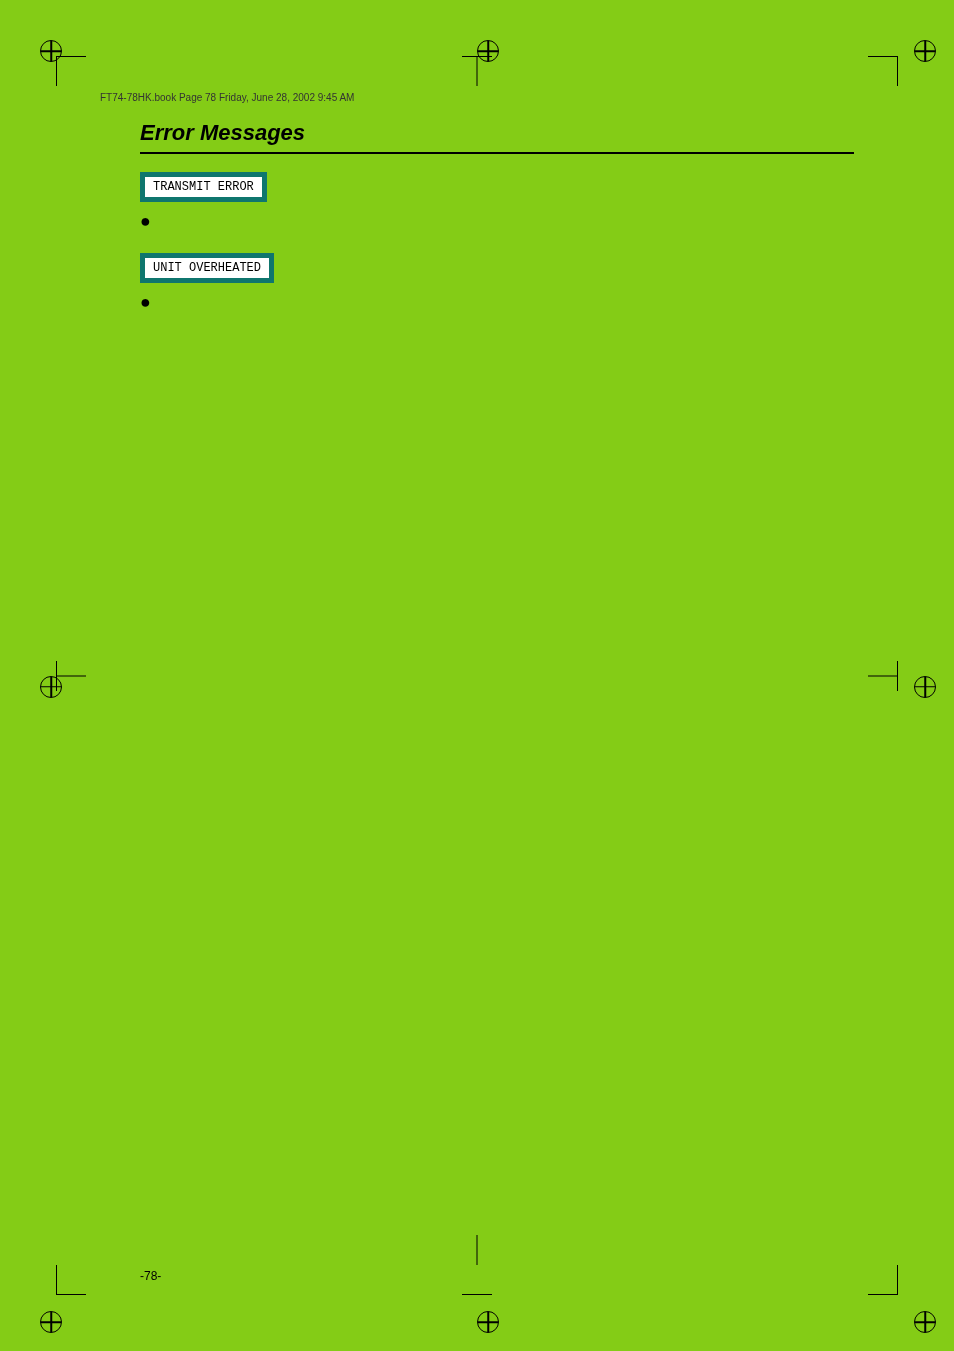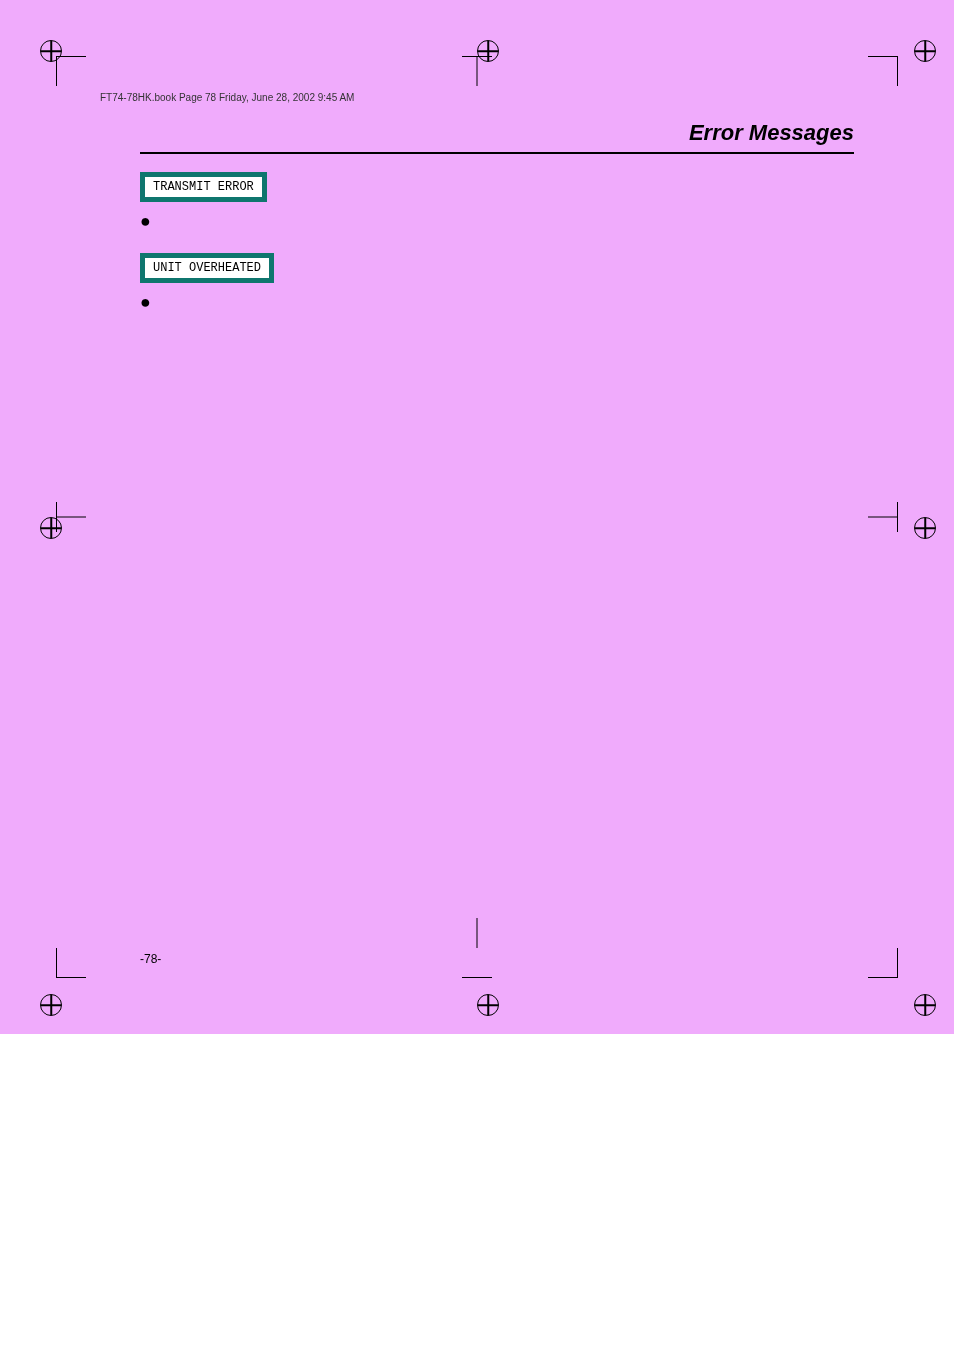--- a/index.html
+++ b/index.html
@@ -12,22 +12,22 @@
       background: #ffffff;
       font-family: Arial, Helvetica, sans-serif;
       width: 954px;
       height: 1351px;
       position: relative;
       overflow: hidden;
     }
 
     .page {
       width: 954px;
-      height: 1034px;
-      background: #f0abfc;
+      height: 1351px;
+      background: #84cc16;
       position: relative;
     }
 
     
     .reg-circle {
       position: absolute;
       width: 22px;
       height: 22px;
       border: 1.5px solid #000;
       border-radius: 50%;
@@ -130,21 +130,20 @@
     
     .page-title {
       font-size: 22px;
       font-weight: bold;
       font-style: italic;
       font-family: Arial, Helvetica, sans-serif;
       color: #000;
       padding-bottom: 6px;
       border-bottom: 2px solid #000;
       margin-bottom: 18px;
-      text-align: right;
     }
 
     
     .error-code-box {
       display: inline-block;
       border: 5px solid #0f766e;
       padding: 3px 8px;
       font-family: 'Courier New', Courier, monospace;
       font-size: 12px;
       color: #000;

